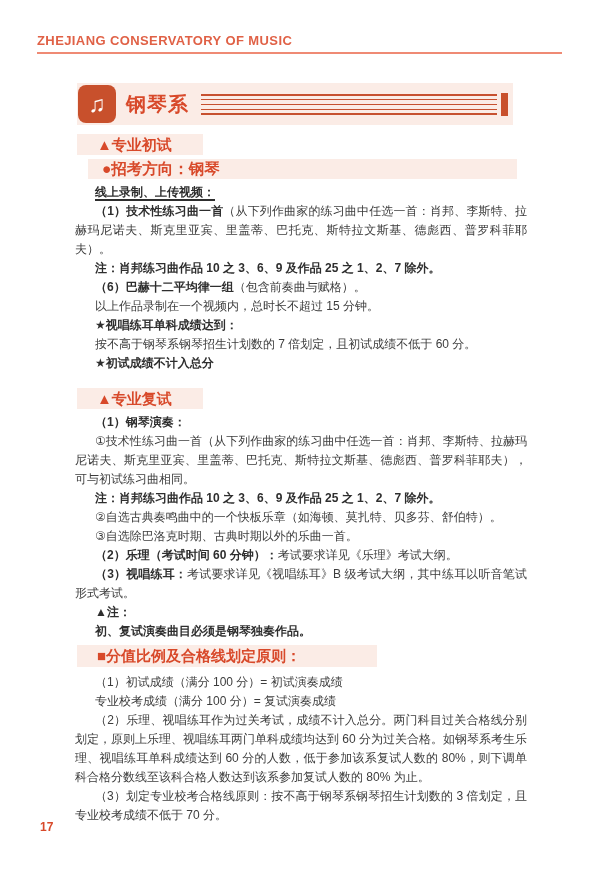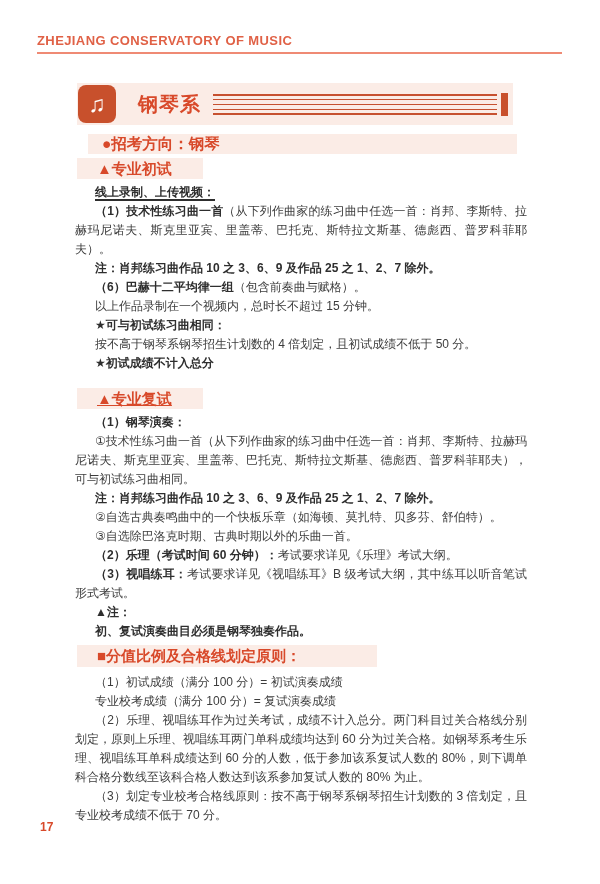--- a/index.html
+++ b/index.html
@@ -28,38 +28,38 @@
     display:flex; align-items:center;
   }
   .note-icon {
     width:38px; height:38px; margin-left:1px; flex:0 0 38px;
     background:var(--icon-red); border-radius:8px;
     color:#fff; display:flex; align-items:center; justify-content:center;
     font-size:23px; line-height:1;
   }
   .dept {
     color:var(--accent); font-size:20px; font-weight:bold;
-    margin:0 12px 0 22px; letter-spacing:1px; white-space:nowrap;
+    margin:0 12px 0 10px; letter-spacing:1px; white-space:nowrap;
   }
   .staff {
     flex:1 1 auto; height:21px; margin-top:1px;
     background:repeating-linear-gradient(to bottom, var(--staff) 0 1.6px, transparent 1.6px 4.85px);
   }
   .endbar {
     flex:0 0 7px; width:7px; height:23px;
     background:var(--icon-red); margin:0 5px 0 4px;
   }
 
   .content { position:absolute; left:75px; top:134px; width:452px; }
 
   .hd { color:var(--accent); font-weight:bold; background:var(--pink); white-space:nowrap; }
   .h1 { height:20px; line-height:20px; font-size:15.5px; width:429px; margin:0 0 4px 13px; padding-left:14px; }
   .h2 { height:21px; line-height:21px; font-size:15px;  width:126px; margin:0 0 4px 2px;  padding-left:20px; }
   .h3 { height:22px; line-height:22px; font-size:15px;  width:300px; margin:10px 0 6px 2px;  padding-left:20px; }
-  .para + .h2 { margin-top:15px;text-decoration:underline; }
+  .para + .h2 { margin-top:15px; }
   .para + .h3 { margin-top:4px; }
 
   .para {
     font-size:12px; line-height:19px; color:var(--body-text);
     text-indent:20px; text-align:justify;
   }
   .para .b { font-weight:bold; color:var(--bold-text); }
   .para .r { font-weight:normal; }
   .para.u .b { text-decoration:underline; text-underline-offset:3px; text-decoration-thickness:1.5px; }
 
@@ -79,29 +79,29 @@
   <div class="title-banner">
     <div class="note-icon">
       <span>♫</span>
     </div>
     <div class="dept">钢琴系</div>
     <div class="staff"></div>
     <div class="endbar"></div>
   </div>
 
   <div class="content">
+      <div class="hd h2">▲专业初试</div>
       <div class="hd h1">●招考方向：钢琴</div>
-      <div class="hd h2">▲专业初试</div>
       <p class="para u"><span class="b">线上录制、上传视频：</span></p>
       <p class="para"><span class="b">（1）技术性练习曲一首</span><span class="r">（从下列作曲家的练习曲中任选一首：肖邦、李斯特、拉赫玛尼诺夫、斯克里亚宾、里盖蒂、巴托克、斯特拉文斯基、德彪西、普罗科菲耶夫）。</span></p>
       <p class="para"><span class="b">注：肖邦练习曲作品 10 之 3、6、9 及作品 25 之 1、2、7 除外。</span></p>
       <p class="para"><span class="b">（6）巴赫十二平均律一组</span><span class="r">（包含前奏曲与赋格）。</span></p>
       <p class="para"><span class="r">以上作品录制在一个视频内，总时长不超过 15 分钟。</span></p>
-      <p class="para"><span class="b">★可与初试练习曲相同：</span></p>
-      <p class="para"><span class="r">按不高于钢琴系钢琴招生计划数的 4 倍划定，且初试成绩不低于 50 分。</span></p>
+      <p class="para"><span class="b">★视唱练耳单科成绩达到：</span></p>
+      <p class="para"><span class="r">按不高于钢琴系钢琴招生计划数的 7 倍划定，且初试成绩不低于 60 分。</span></p>
       <p class="para"><span class="b">★初试成绩不计入总分</span></p>
       <div class="hd h2">▲专业复试</div>
       <p class="para"><span class="b">（1）钢琴演奏：</span></p>
       <p class="para"><span class="r">①技术性练习曲一首（从下列作曲家的练习曲中任选一首：肖邦、李斯特、拉赫玛尼诺夫、斯克里亚宾、里盖蒂、巴托克、斯特拉文斯基、德彪西、普罗科菲耶夫），可与初试练习曲相同。</span></p>
       <p class="para"><span class="b">注：肖邦练习曲作品 10 之 3、6、9 及作品 25 之 1、2、7 除外。</span></p>
       <p class="para"><span class="r">②自选古典奏鸣曲中的一个快板乐章（如海顿、莫扎特、贝多芬、舒伯特）。</span></p>
       <p class="para"><span class="r">③自选除巴洛克时期、古典时期以外的乐曲一首。</span></p>
       <p class="para"><span class="b">（2）乐理（考试时间 60 分钟）：</span><span class="r">考试要求详见《乐理》考试大纲。</span></p>
       <p class="para"><span class="b">（3）视唱练耳：</span><span class="r">考试要求详见《视唱练耳》B 级考试大纲，其中练耳以听音笔试形式考试。</span></p>
       <p class="para"><span class="b">▲注：</span></p>

